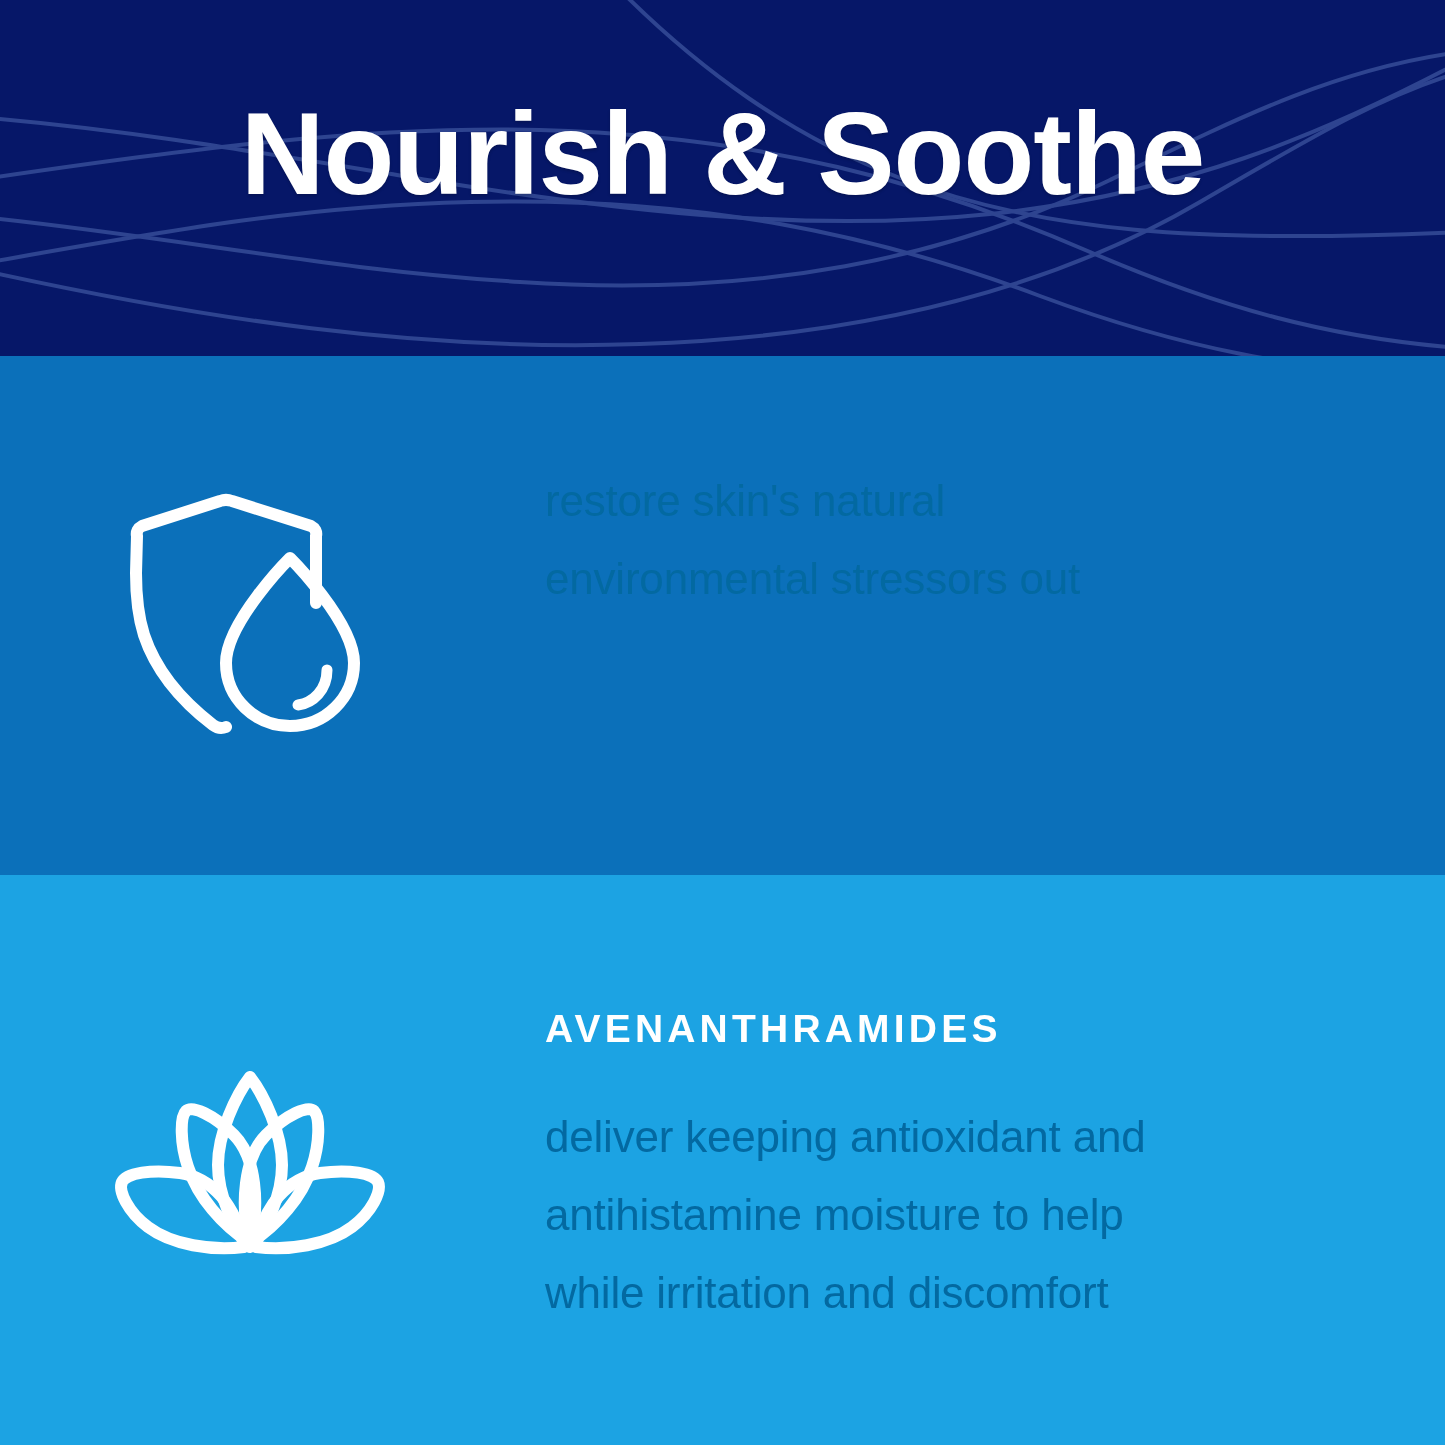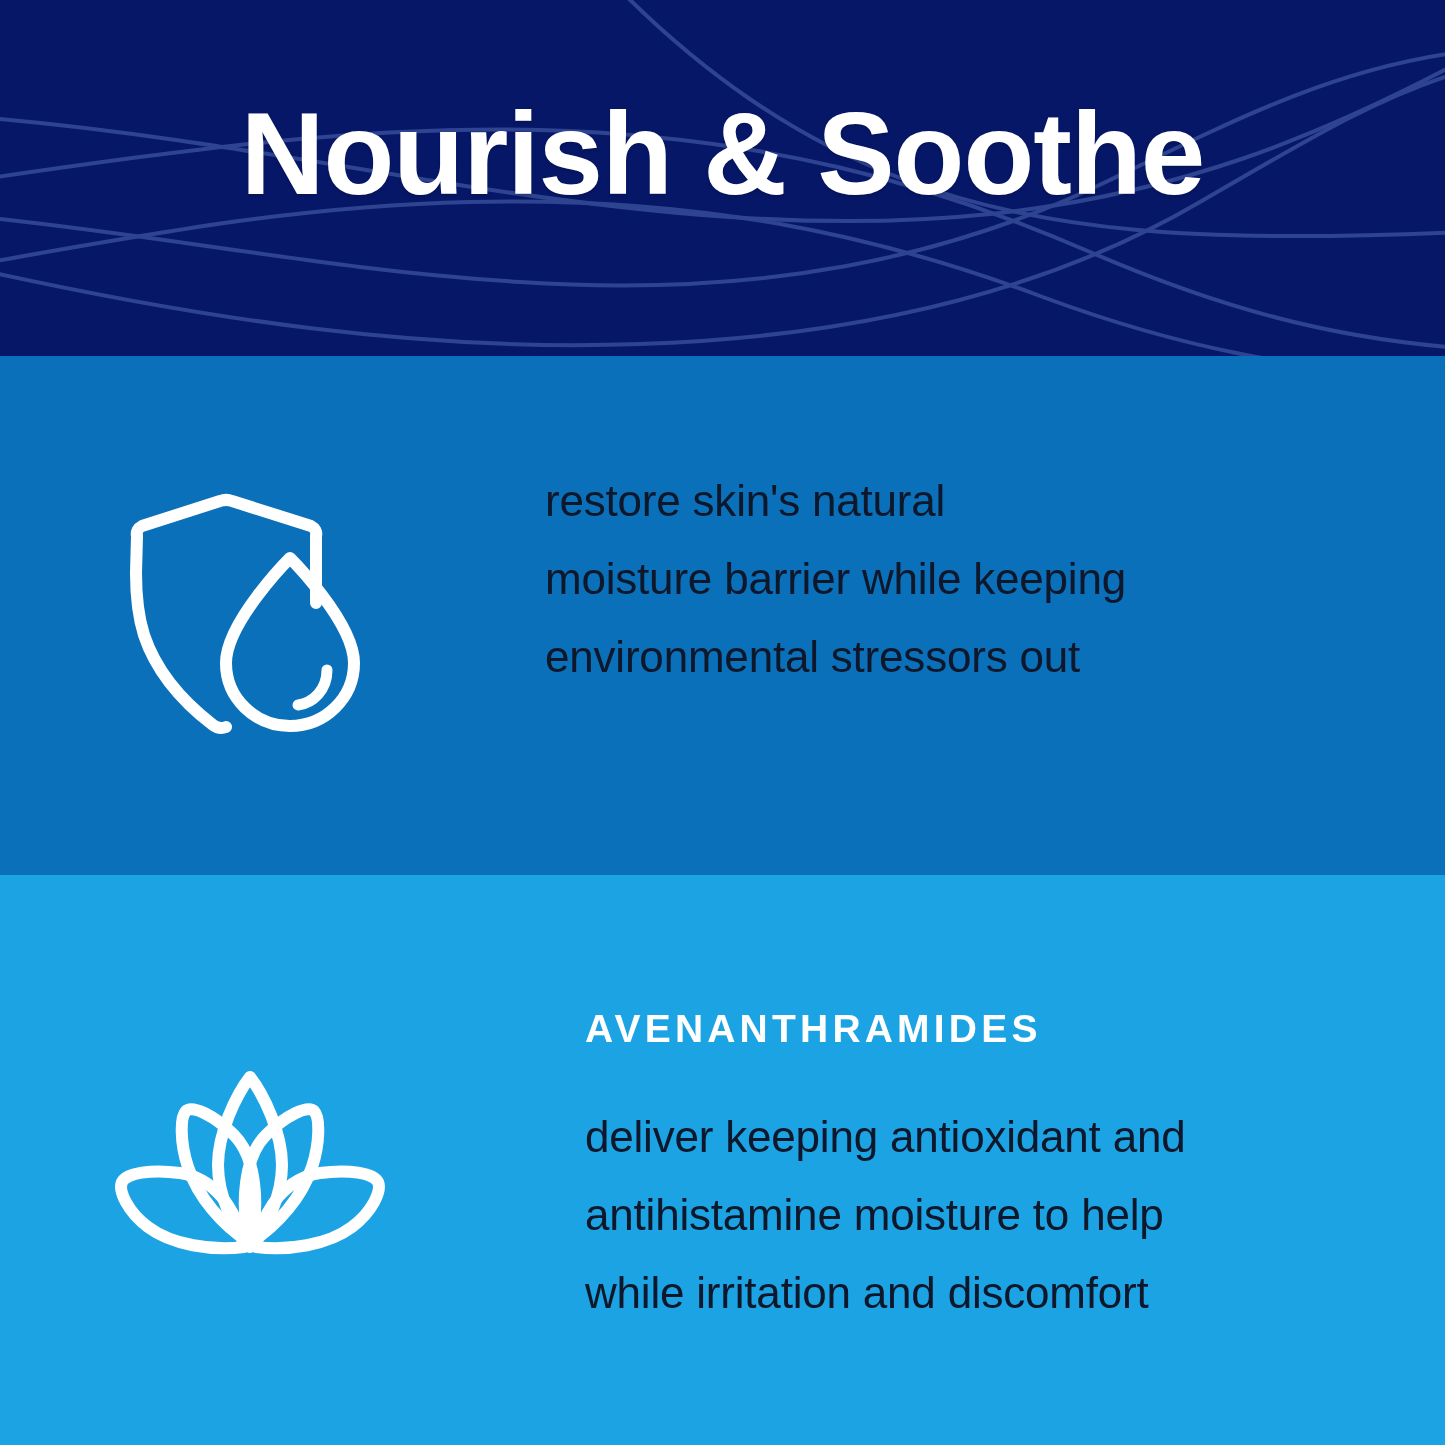--- a/index.html
+++ b/index.html
@@ -89,32 +89,32 @@
     width: 300px;
     height: 215px;
   }
 
   .text-cell {
     position: absolute;
     left: 545px;
     width: 780px;
   }
   .text-cell-ceramides { top: 462px; }
-  .text-cell-avenanthramides { top: 1008px; margin-left: 40px; }
+  .text-cell-avenanthramides { top: 1008px; }
 
   .heading {
     color: #ffffff;
     font-size: 39px;
     font-weight: bold;
     letter-spacing: 4.2px;
     line-height: 1.1;
     margin: 0 0 47px 0;
   }
   .body-text {
-    color: #0f172a;
+    color: #0369a1;
     font-size: 44px;
     font-weight: 400;
     line-height: 78px;
     margin: 0;
     letter-spacing: -0.2px;
   }
   .body-text .line { display: block; }
 </style>
 </head>
 <body>
@@ -148,21 +148,20 @@
       <path d="M182,73 C182,73 246,137 246,178 C246,213 217,241 182,241
                C147,241 118,213 118,178 C118,137 182,73 182,73 Z" stroke="#ffffff" stroke-width="12" stroke-linecap="round" stroke-linejoin="round" fill="none"></path>
 
       <path d="M219,185 C219,205 205,218 190,220" stroke="#ffffff" stroke-width="11" stroke-linecap="round" fill="none"></path>
     </svg>
   </div>
 
   <div class="text-cell text-cell-ceramides">
     <p class="body-text">
       <span class="line">restore skin's natural</span>
-      <span class="line">moisture barrier while keeping</span>
       <span class="line">environmental stressors out</span>
     </p>
   </div>
 
   <div class="section section-avenanthramides"></div>
 
   <div class="icon-cell icon-cell-lotus">
     <svg width="300" height="215" viewBox="0 0 300 215" fill="none" aria-hidden="true">
       <g stroke="#ffffff" stroke-width="12" stroke-linecap="round" stroke-linejoin="round" fill="none">
 

